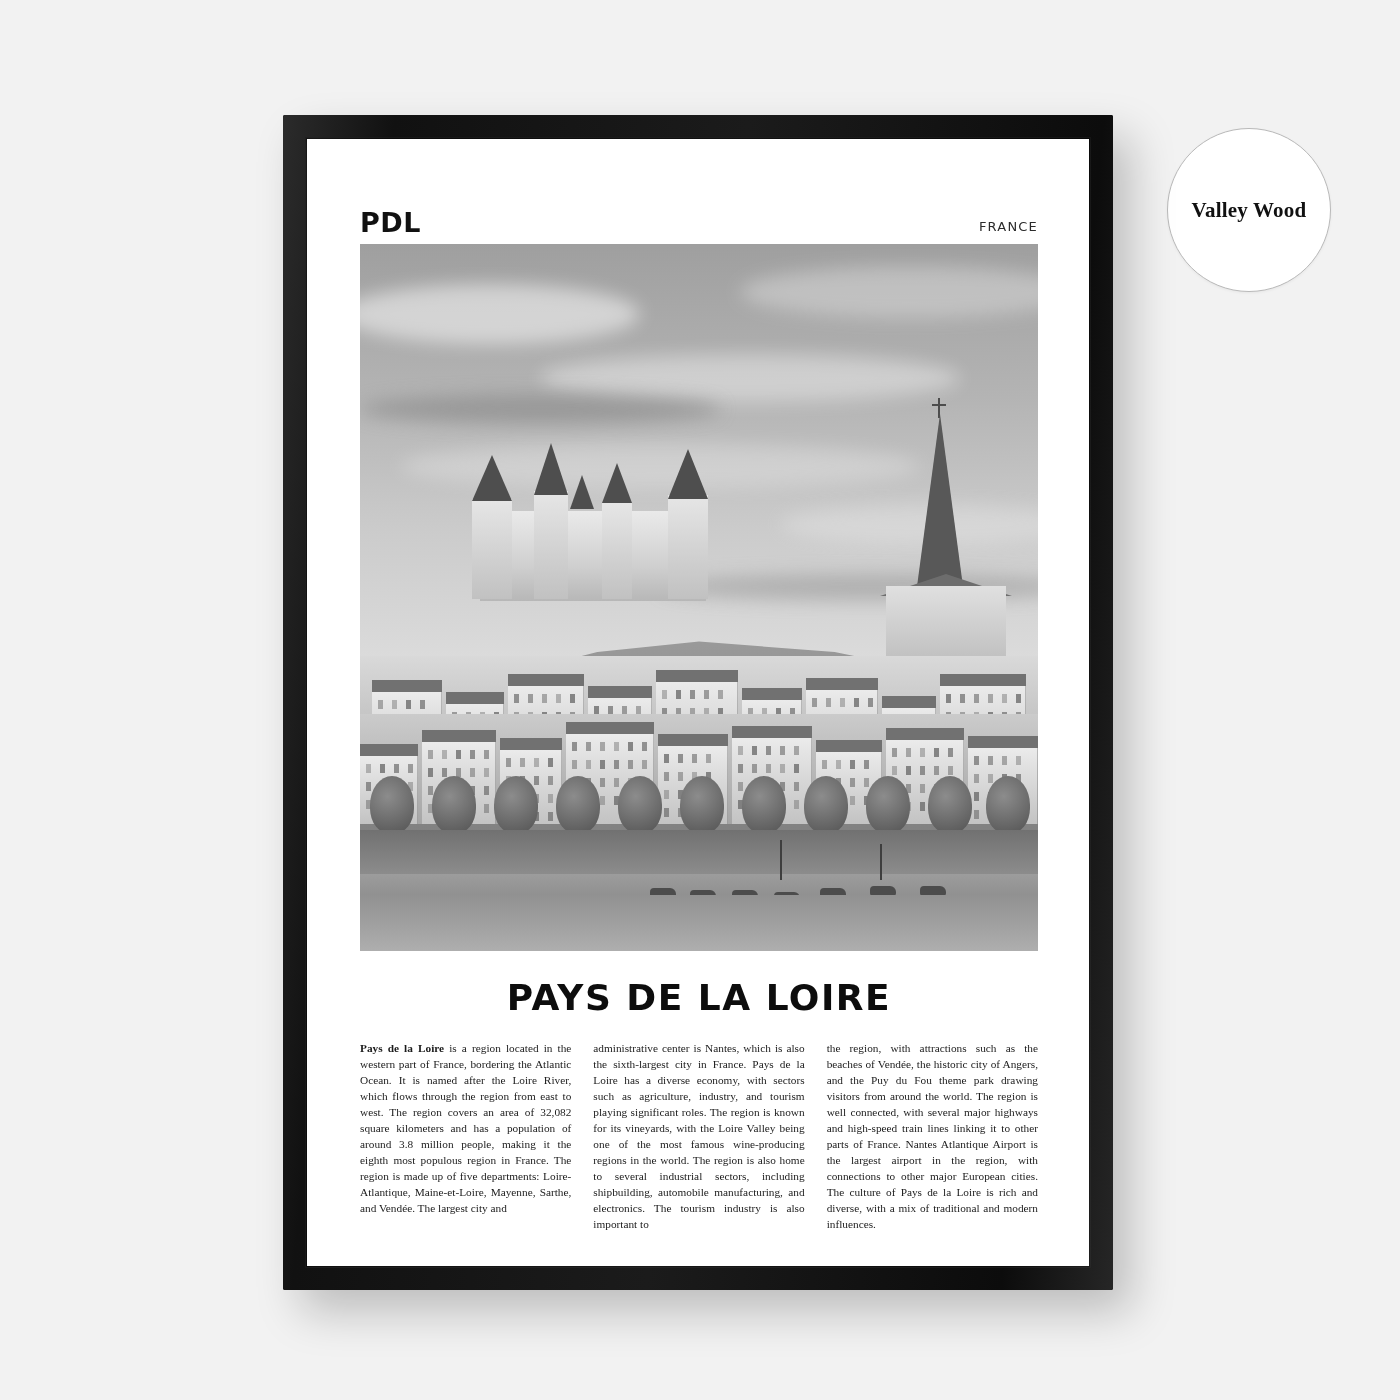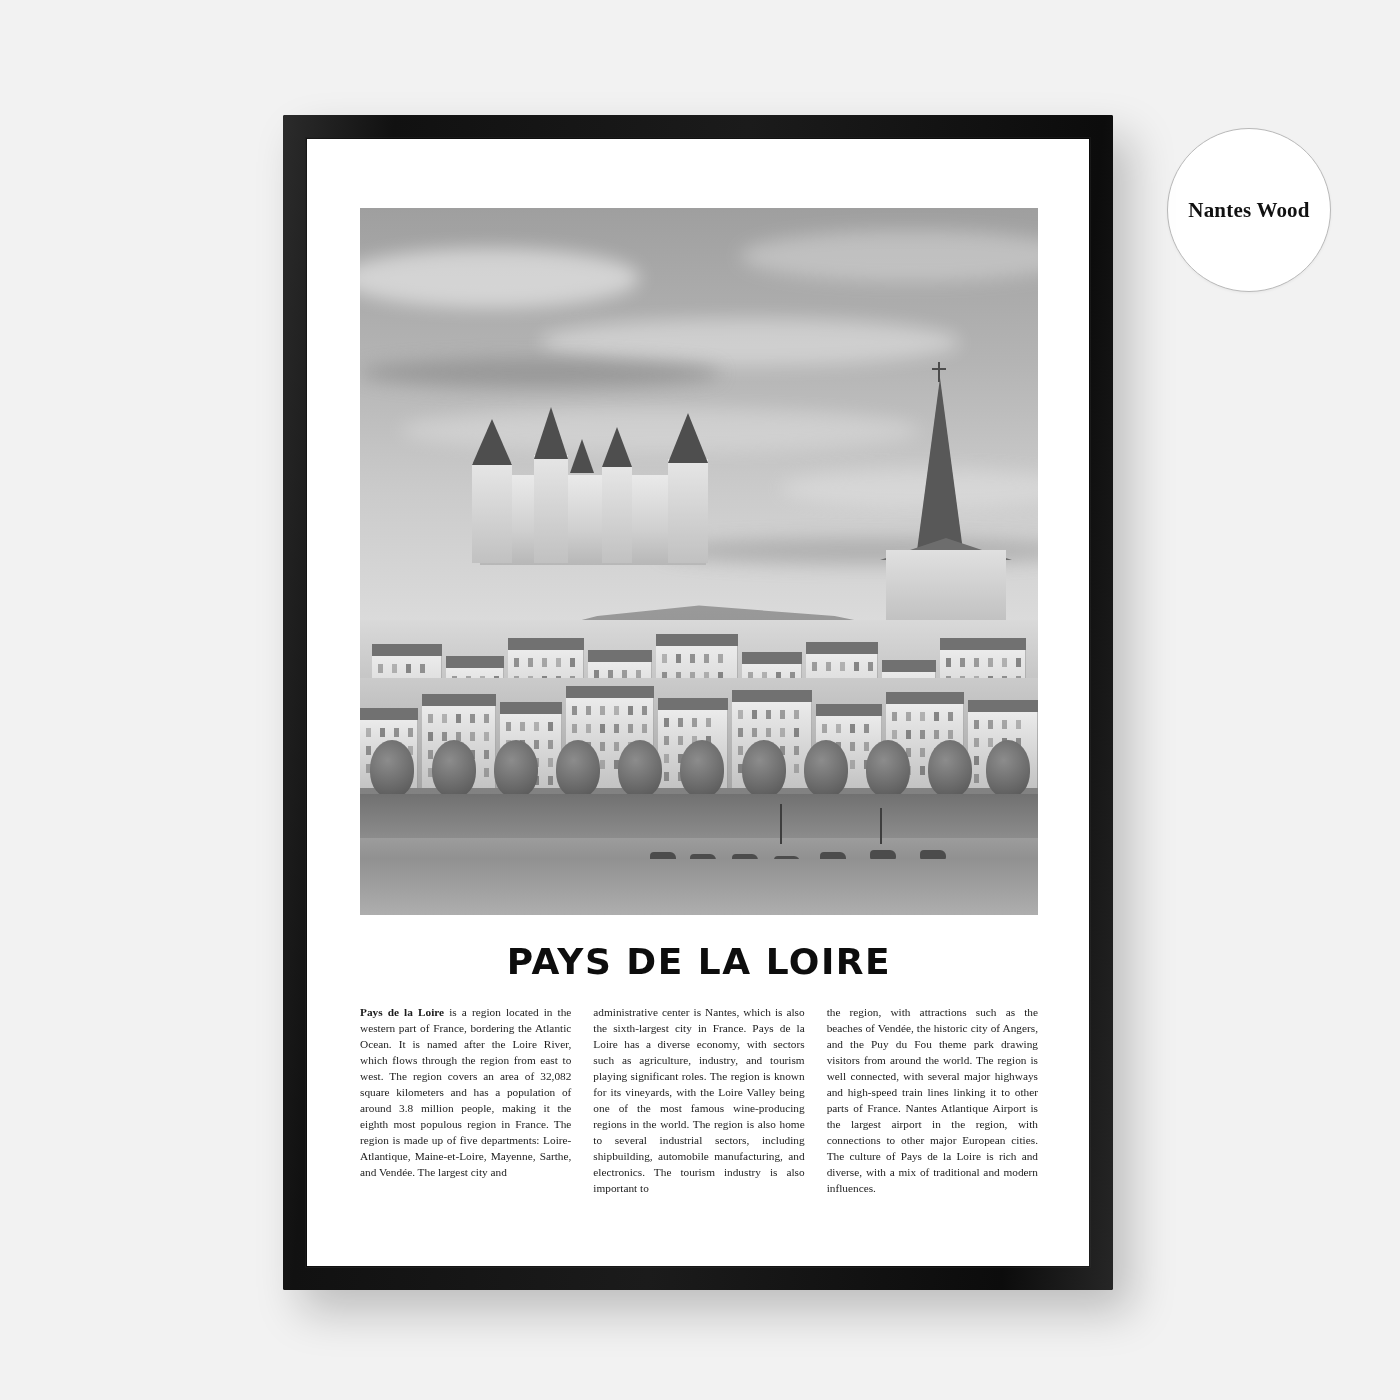--- a/index.html
+++ b/index.html
@@ -274,31 +274,35 @@
     text-align: justify;
     hyphens: auto;
     -webkit-hyphens: auto;
   }
   .col b { font-weight: bold; }
 </style>
 </head>
 <body>
 
 <div class="badge">
-  <span class="badge-label">Nantes Wood</span>
+  <span class="badge-label">Valley Wood</span>
 </div>
 
 <div class="frame-shadow"></div>
 <div class="frame">
   <div class="frame-inner-bevel"></div>
 </div>
 <div class="mat"></div>
 
 <div class="poster">
 
+  <div class="poster-header">
+    <div class="poster-code">PDL</div>
+    <div class="poster-country">FRANCE</div>
+  </div>
 
   <div class="photo">
     <div class="sky"></div>
     <div class="cloud c1"></div>
     <div class="cloud c2"></div>
     <div class="cloud c3"></div>
     <div class="cloud c4"></div>
     <div class="cloud c5"></div>
     <div class="cloud dark1"></div>
     <div class="cloud dark2"></div>

